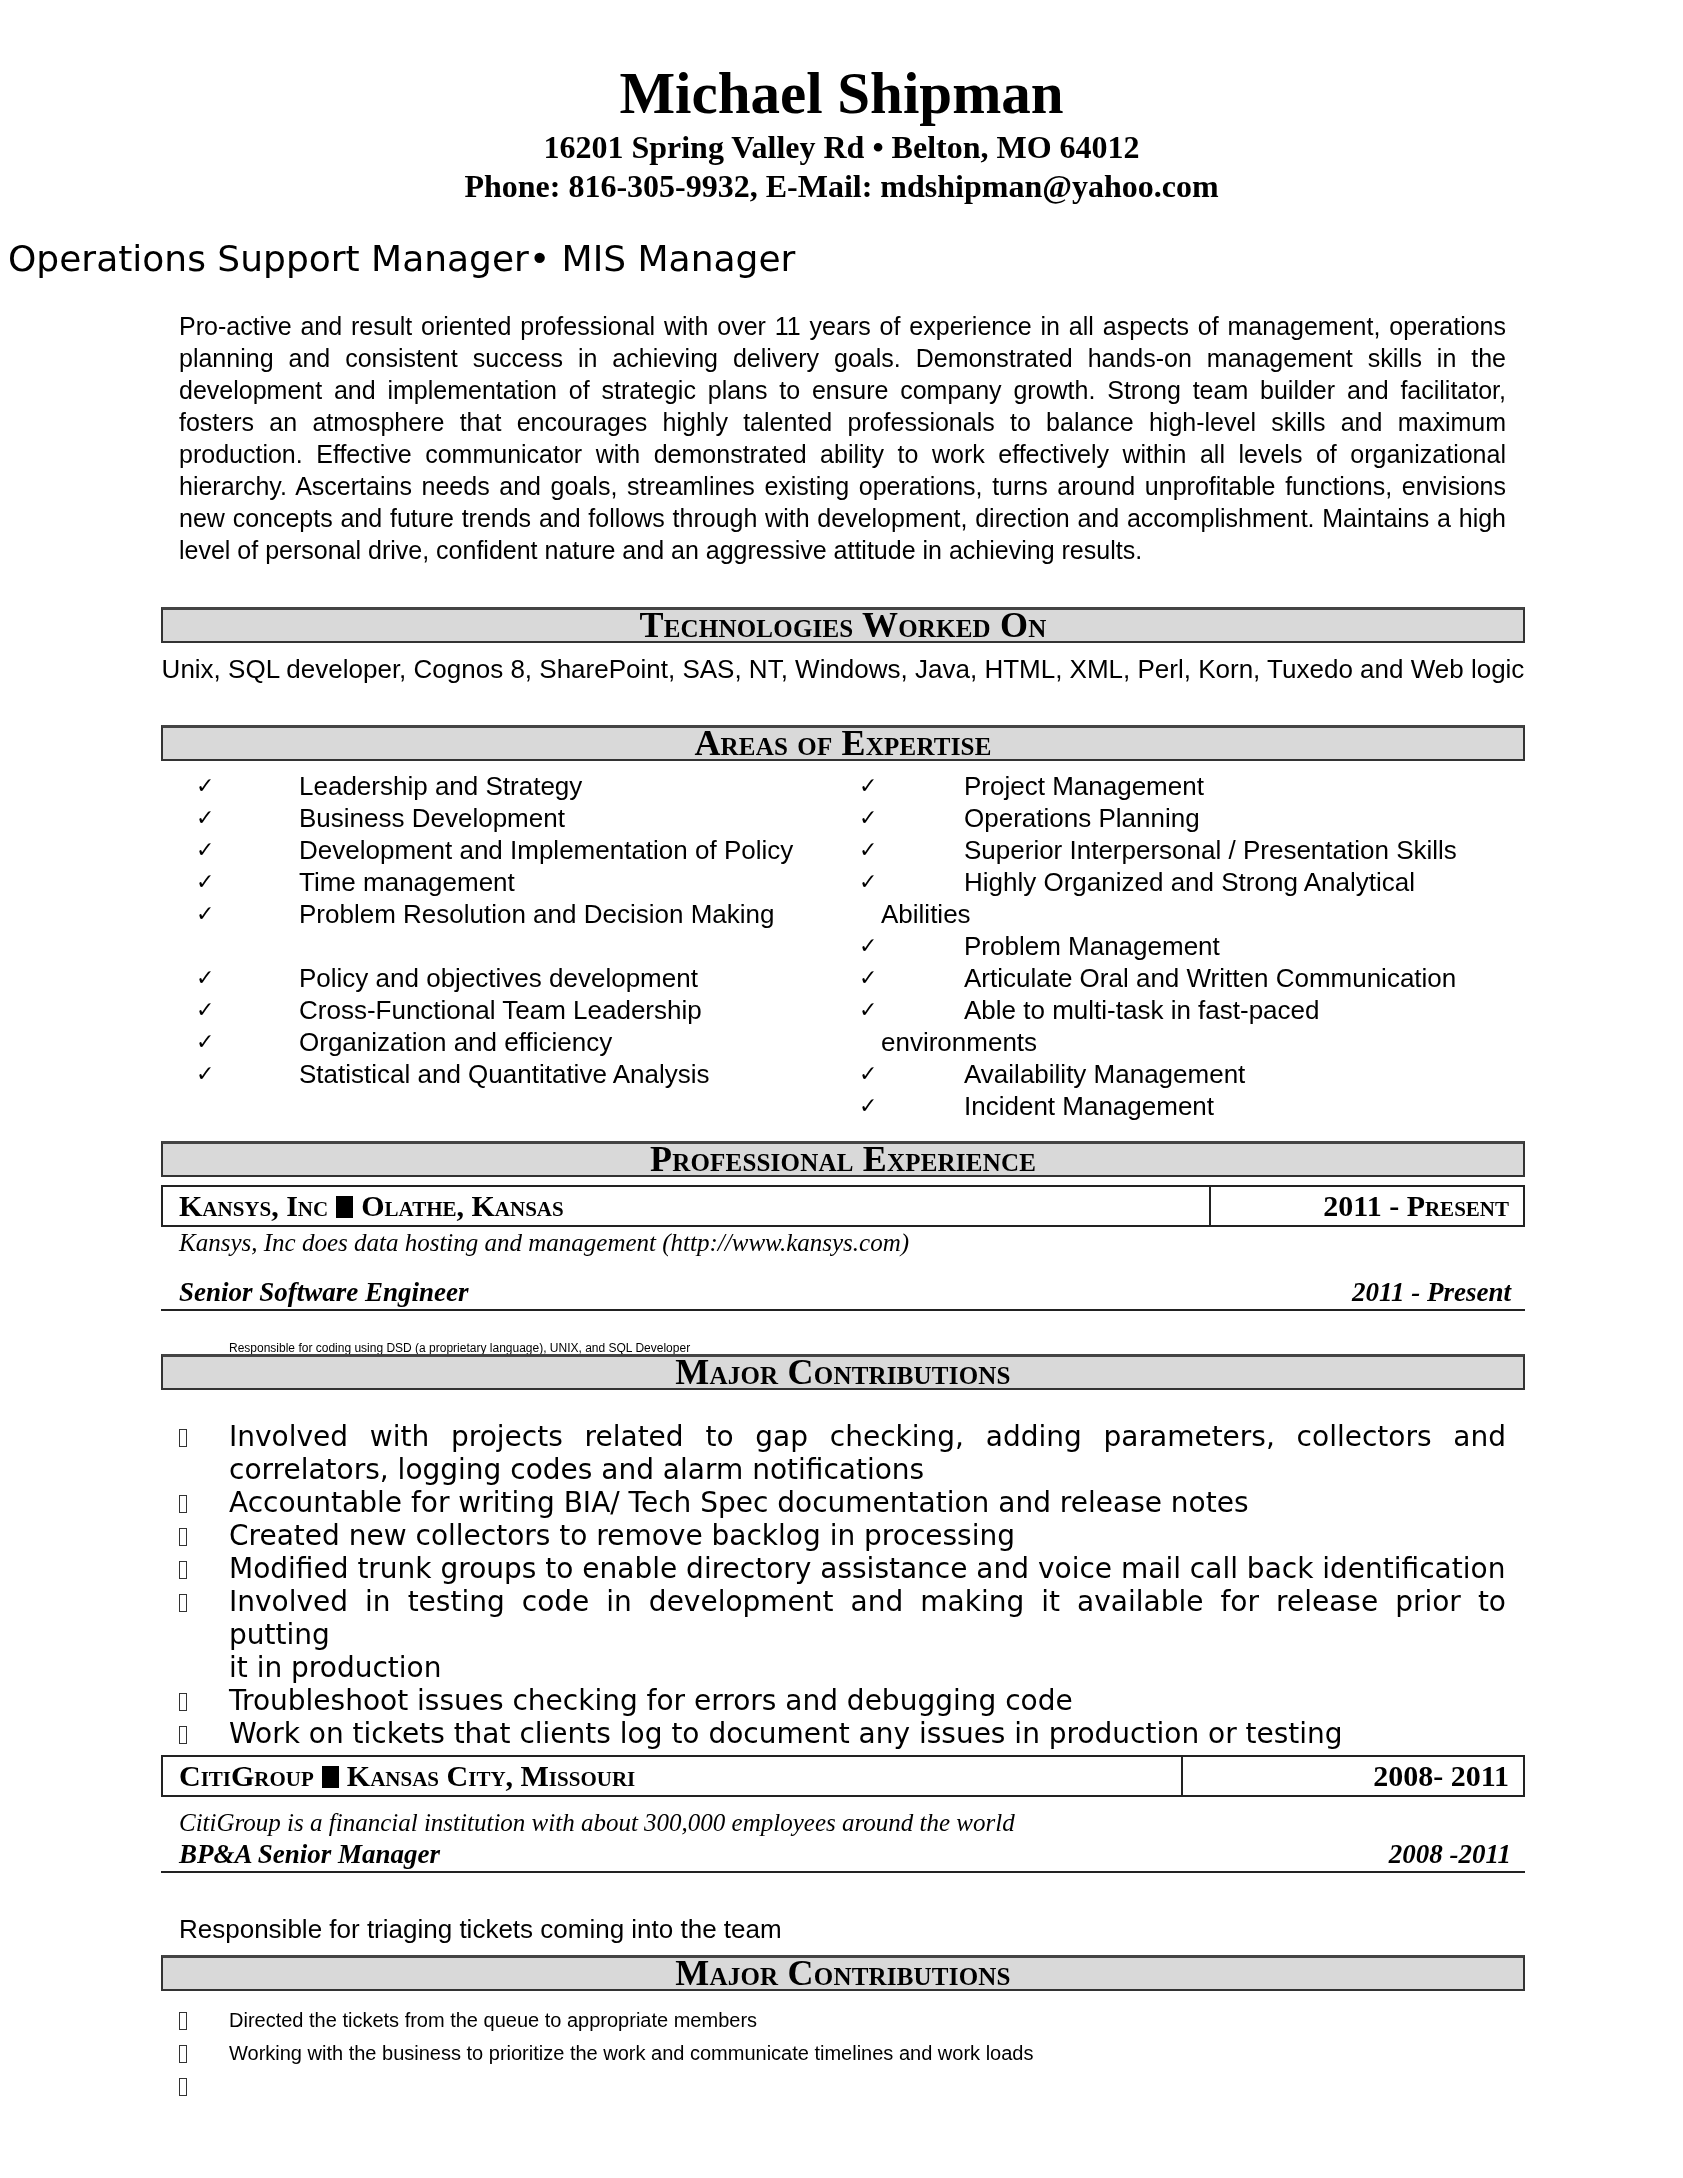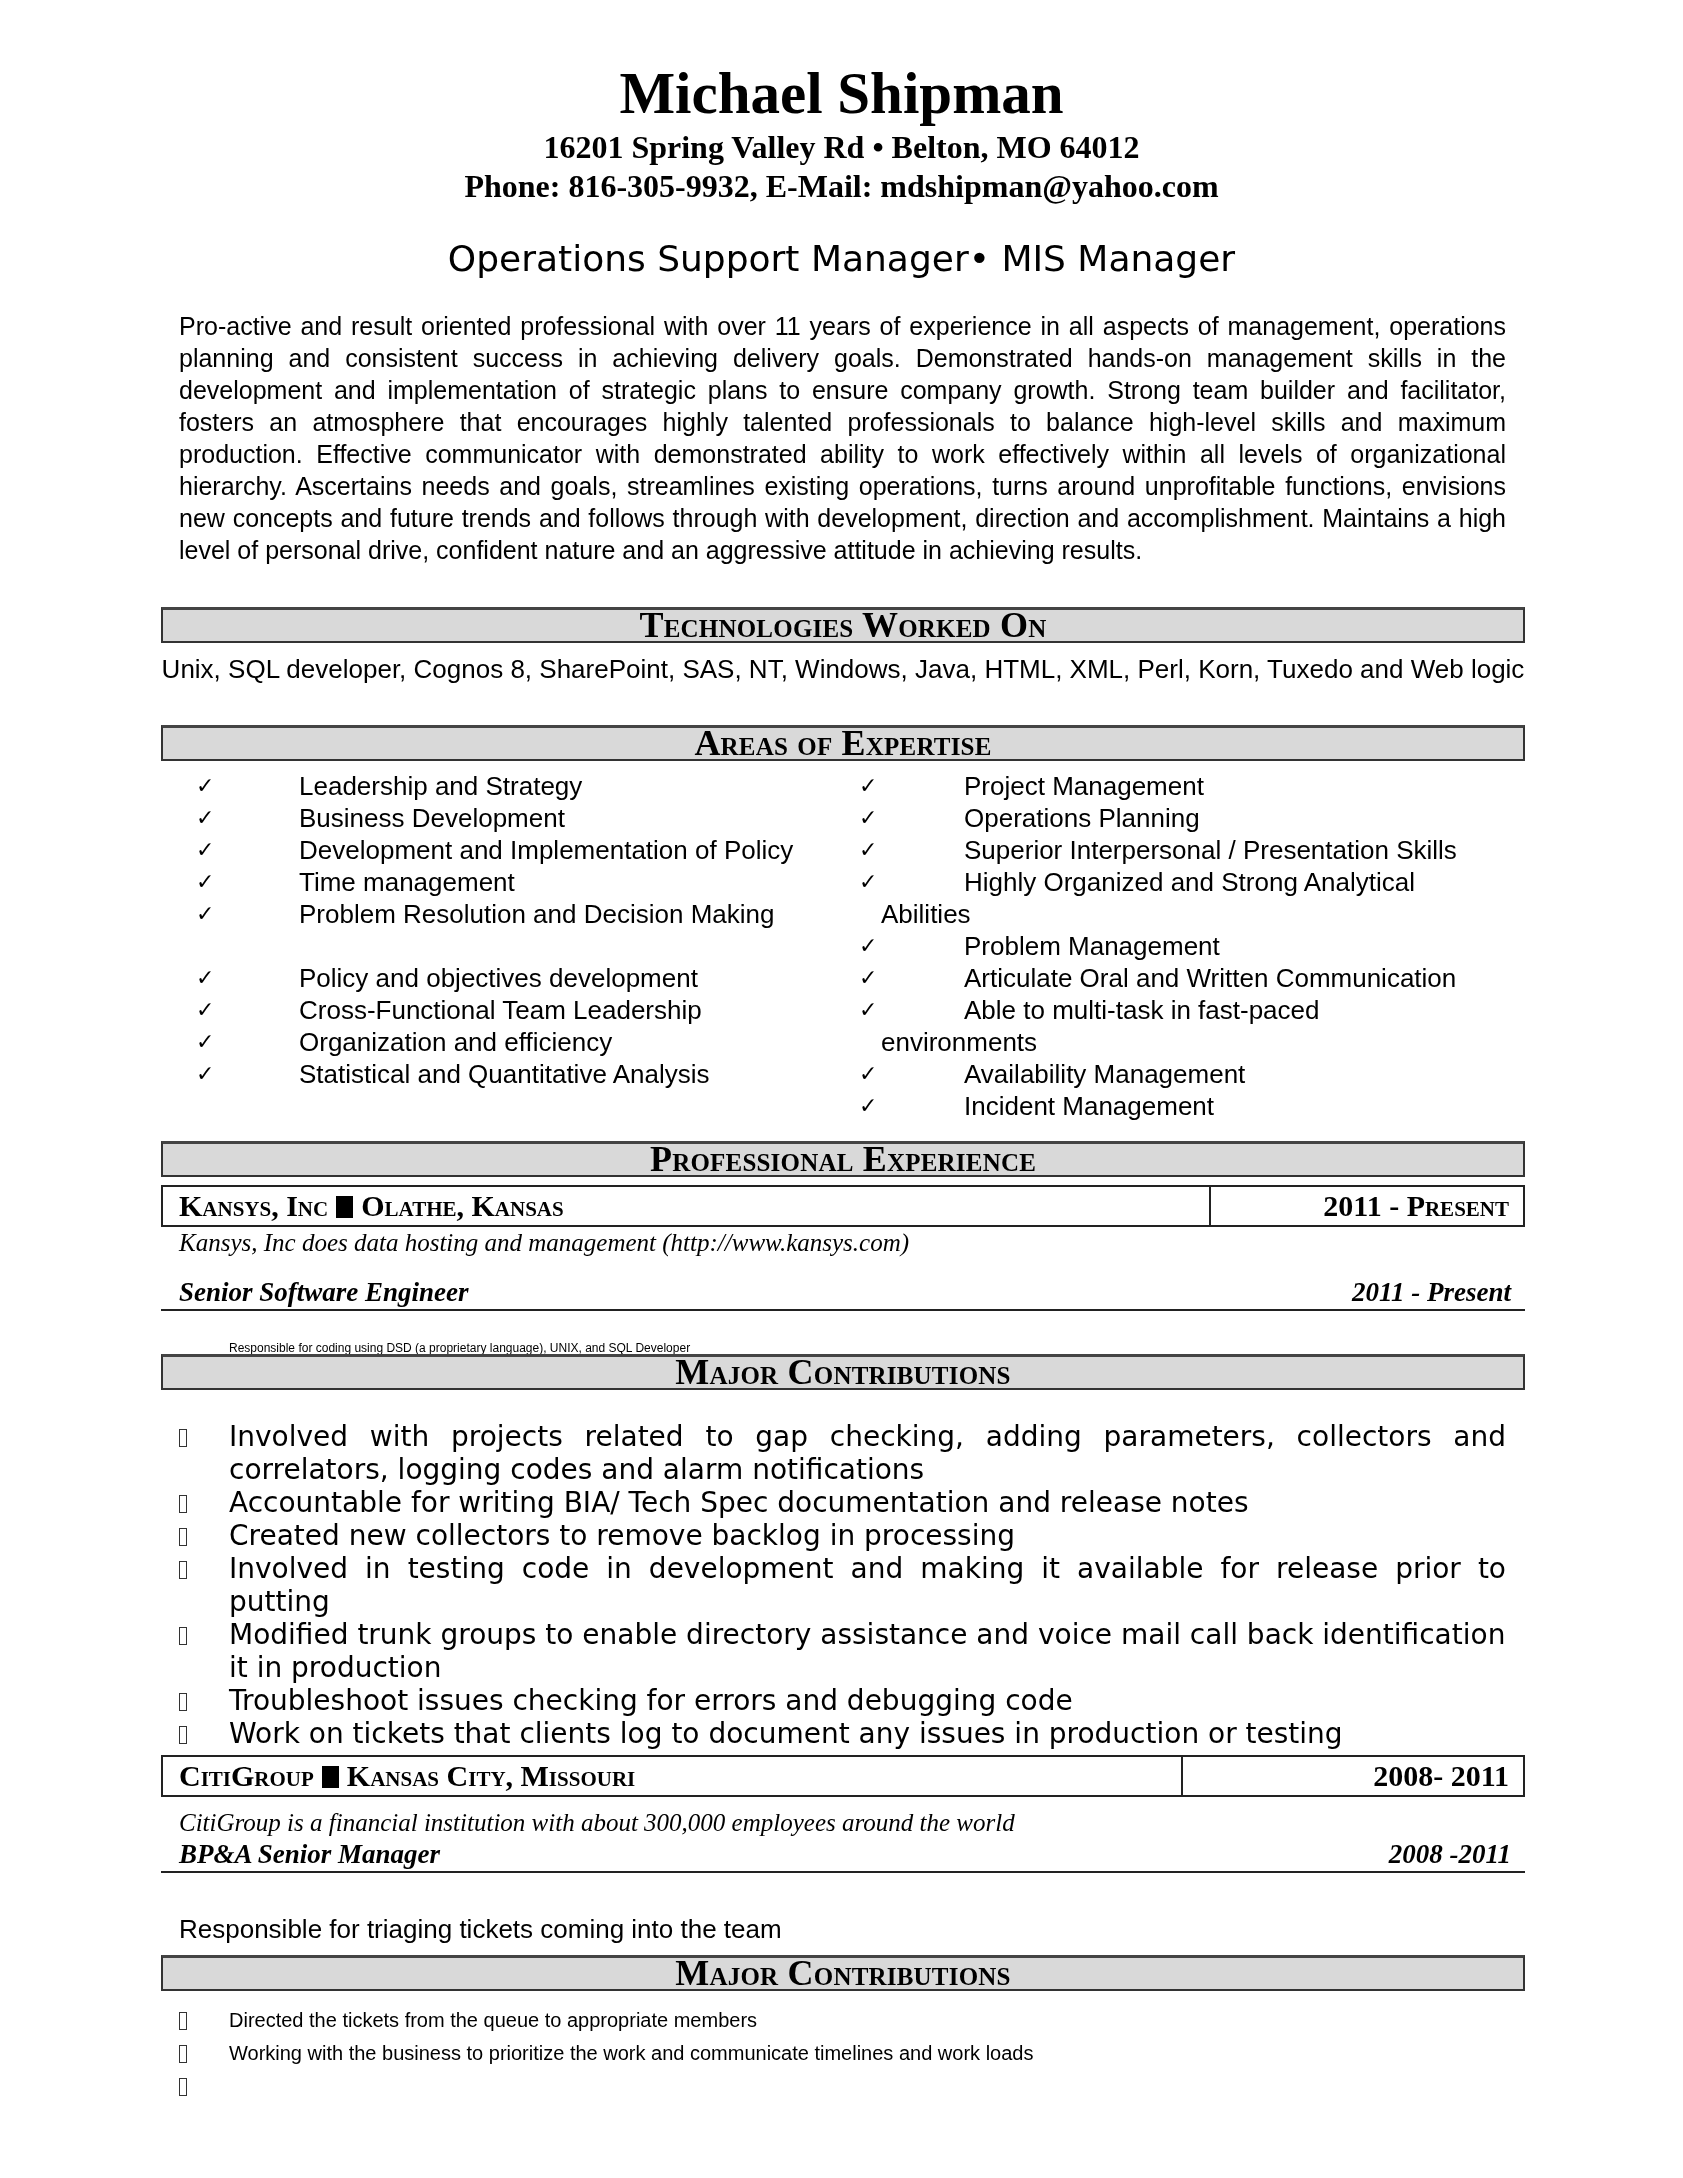--- a/index.html
+++ b/index.html
@@ -8,22 +8,22 @@
 
   .page { position: absolute; left: 0; top: 0; width: 1683px; height: 1803px; }
 
   
   .name { position: absolute; left: 0; width: 1683px; top: 59px; text-align: center;
           font-family: "Liberation Serif", serif; font-weight: bold; font-size: 59px; line-height: 69px; }
   .addr { position: absolute; left: 0; width: 1683px; top: 127px; text-align: center;
           font-family: "Liberation Serif", serif; font-weight: bold; font-size: 32px; line-height: 40px; }
   .contact { position: absolute; left: 0; width: 1683px; top: 166px; text-align: center;
           font-family: "Liberation Serif", serif; font-weight: bold; font-size: 32px; line-height: 40px; }
-  .headline { position: absolute; left: 0; width: 1683px; top: 236px; text-align: center;
-          font-family: "DejaVu Sans", sans-serif; font-size: 36px; line-height: 46px; }
+  .headline { position: absolute; left: 0; width: 1683px; top: 236px; 
+          font-family: "DejaVu Sans", sans-serif; font-size: 36px; line-height: 46px; padding-left: 8px; }
 
   
   .summary { position: absolute; left: 179px; width: 1327px; top: 310px;
           font-family: "Liberation Sans", sans-serif; font-size: 25px; line-height: 32px;
           text-align: justify; }
 
   
   .bar { position: absolute; left: 161px; width: 1364px; height: 36px;
          background: #d9d9d9; border: 2px solid #333; border-top: 3px solid #444;
          text-align: center; font-family: "Liberation Serif", serif; font-weight: bold;
@@ -129,22 +129,22 @@
   </div>
   <div class="small-note">Responsible for coding using DSD (a proprietary language), UNIX, and SQL Developer</div>
 
   <div class="bar" style="top:1354px">Major Contributions</div>
 
   <div class="blist dv" style="top:1420px">
     <div class="bitem justify-last"><span class="box"></span><span>Involved with projects related to gap checking, adding parameters, collectors and</span></div>
     <div class="bitem" style="text-align:left"><span>correlators, logging codes and alarm notifications</span></div>
     <div class="bitem" style="text-align:left"><span class="box"></span><span>Accountable for writing BIA/ Tech Spec documentation and release notes</span></div>
     <div class="bitem" style="text-align:left"><span class="box"></span><span>Created new collectors to remove backlog in processing</span></div>
+    <div class="bitem" style="text-align:left"><span class="box"></span><span>Modified trunk groups to enable directory assistance and voice mail call back identification</span></div>
     <div class="bitem justify-last"><span class="box"></span><span>Involved in testing code in development and making it available for release prior to putting</span></div>
-    <div class="bitem" style="text-align:left"><span class="box"></span><span>Modified trunk groups to enable directory assistance and voice mail call back identification</span></div>
     <div class="bitem" style="text-align:left"><span>it in production</span></div>
     <div class="bitem" style="text-align:left"><span class="box"></span><span>Troubleshoot issues checking for errors and debugging code</span></div>
     <div class="bitem" style="text-align:left"><span class="box"></span><span>Work on tickets that clients log to document any issues in production or testing</span></div>
   </div>
 
   <div class="comp" style="top:1755px">
     <div class="c-left">
       <span>CitiGroup</span><span class="sq"></span><span>Kansas City, Missouri</span>
     </div>
     <div class="c-right" style="width:340px">2008- 2011</div>

